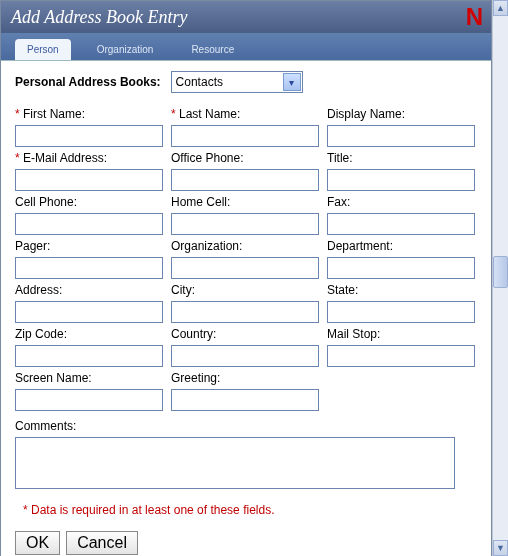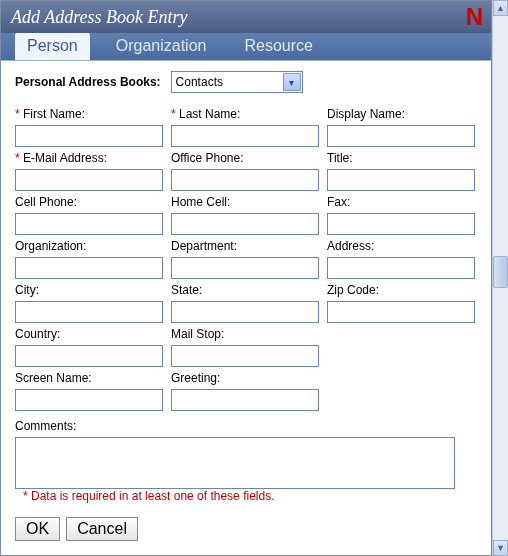--- a/index.html
+++ b/index.html
@@ -43,21 +43,21 @@
     background: linear-gradient(to bottom, #6080b0 0%, #4a6aa0 100%);
     height: 28px;
     display: flex;
     align-items: flex-end;
     padding-left: 14px;
     gap: 14px;
     border-bottom: 1px solid #9bb;
   }
   .tab {
     padding: 5px 12px 5px 12px;
-    font-size: 16px;
+    font-size: 10px;
     color: #dce6f5;
     cursor: pointer;
     border-radius: 4px 4px 0 0;
   }
   .tab.active {
     background: #f0f4fb;
     color: #3a5aa0;
     font-weight: normal;
   }
   .content {
@@ -138,20 +138,21 @@
     margin-top: 8px;
   }
   .comments textarea {
     width: 440px;
     height: 52px;
     resize: none;
   }
   .footnote {
     color: #c00000;
     font-size: 12px;
+    margin-top: 14px;
     margin-left: 8px;
   }
   .buttons {
     margin-top: 14px;
     display: flex;
     gap: 6px;
   }
   .btn {
     border: 1px solid #888;
     background: linear-gradient(to bottom, #fdfdfd, #e4e4e4);
@@ -248,20 +249,24 @@
       <div class="field">
         <div class="field-label">Home Cell:</div>
         <input type="text" value="" style="">
       </div>
       <div class="field">
         <div class="field-label">Fax:</div>
         <input type="text" value="" style="">
       </div>
 
       <div class="field">
+        <div class="field-label">Pager:</div>
+        <input type="text" value="" style="">
+      </div>
+      <div class="field">
         <div class="field-label">Organization:</div>
         <input type="text" value="" style="">
       </div>
       <div class="field">
         <div class="field-label">Department:</div>
         <input type="text" value="" style="">
       </div>
 
       <div class="field">
         <div class="field-label">Address:</div>

